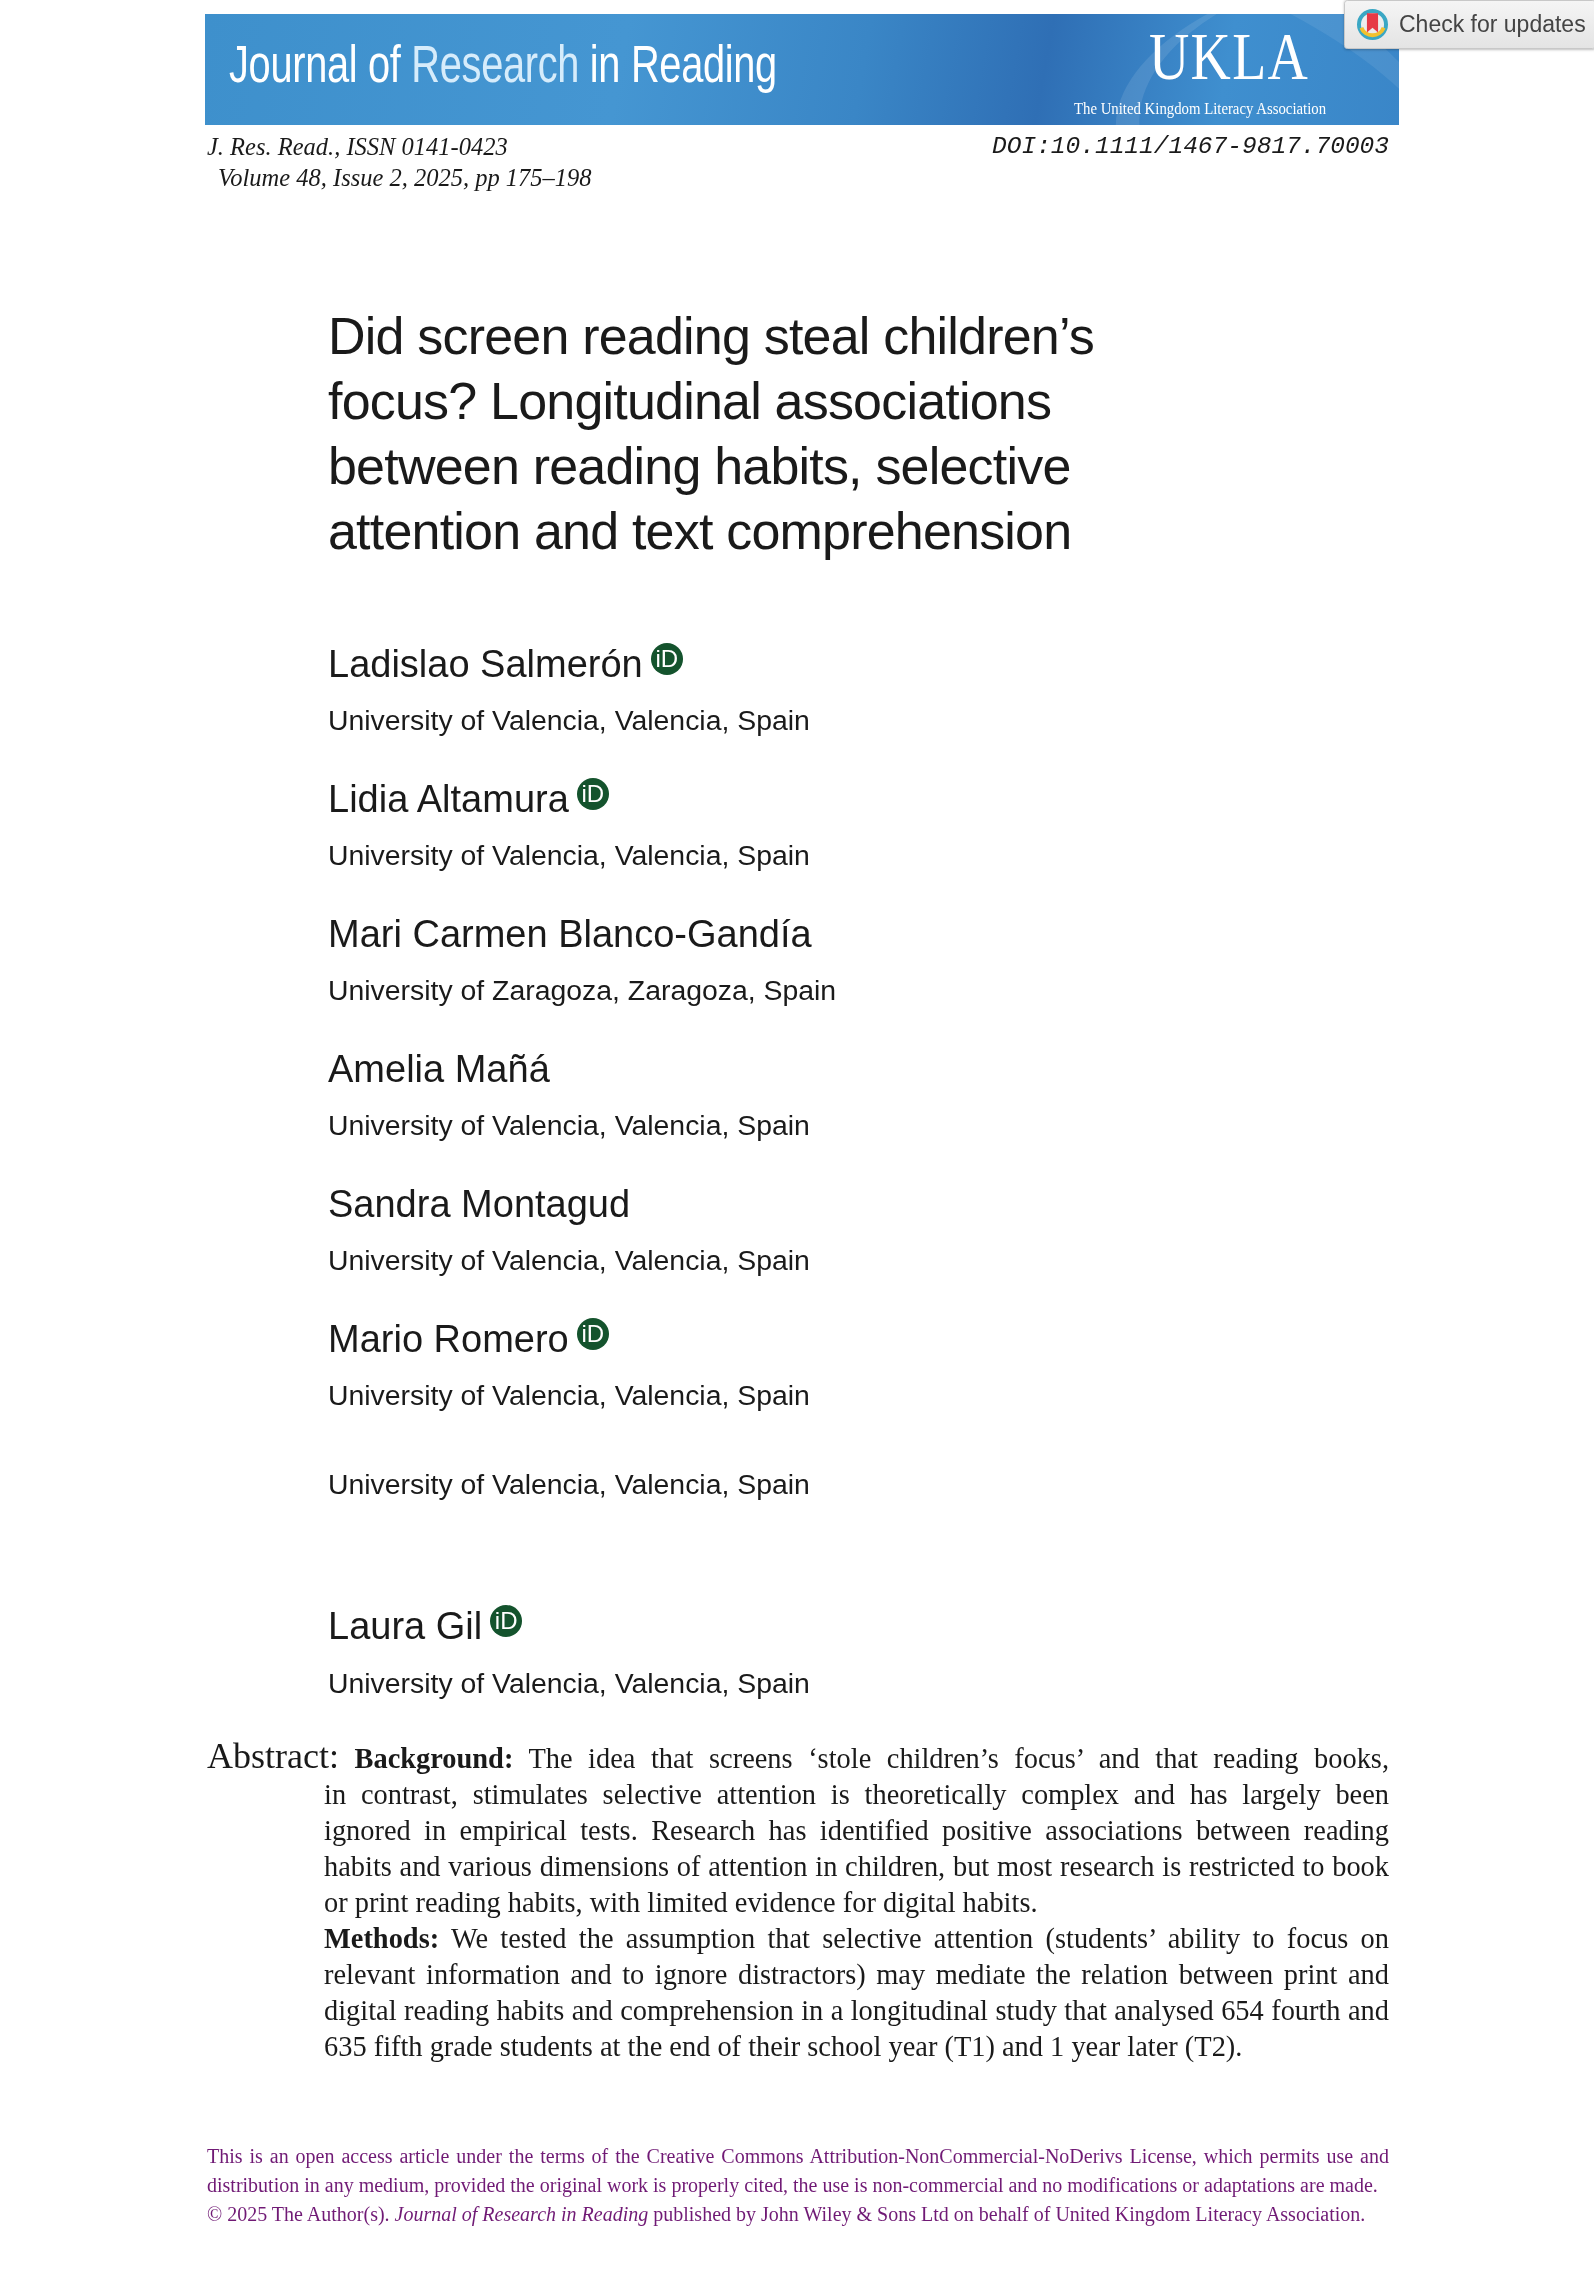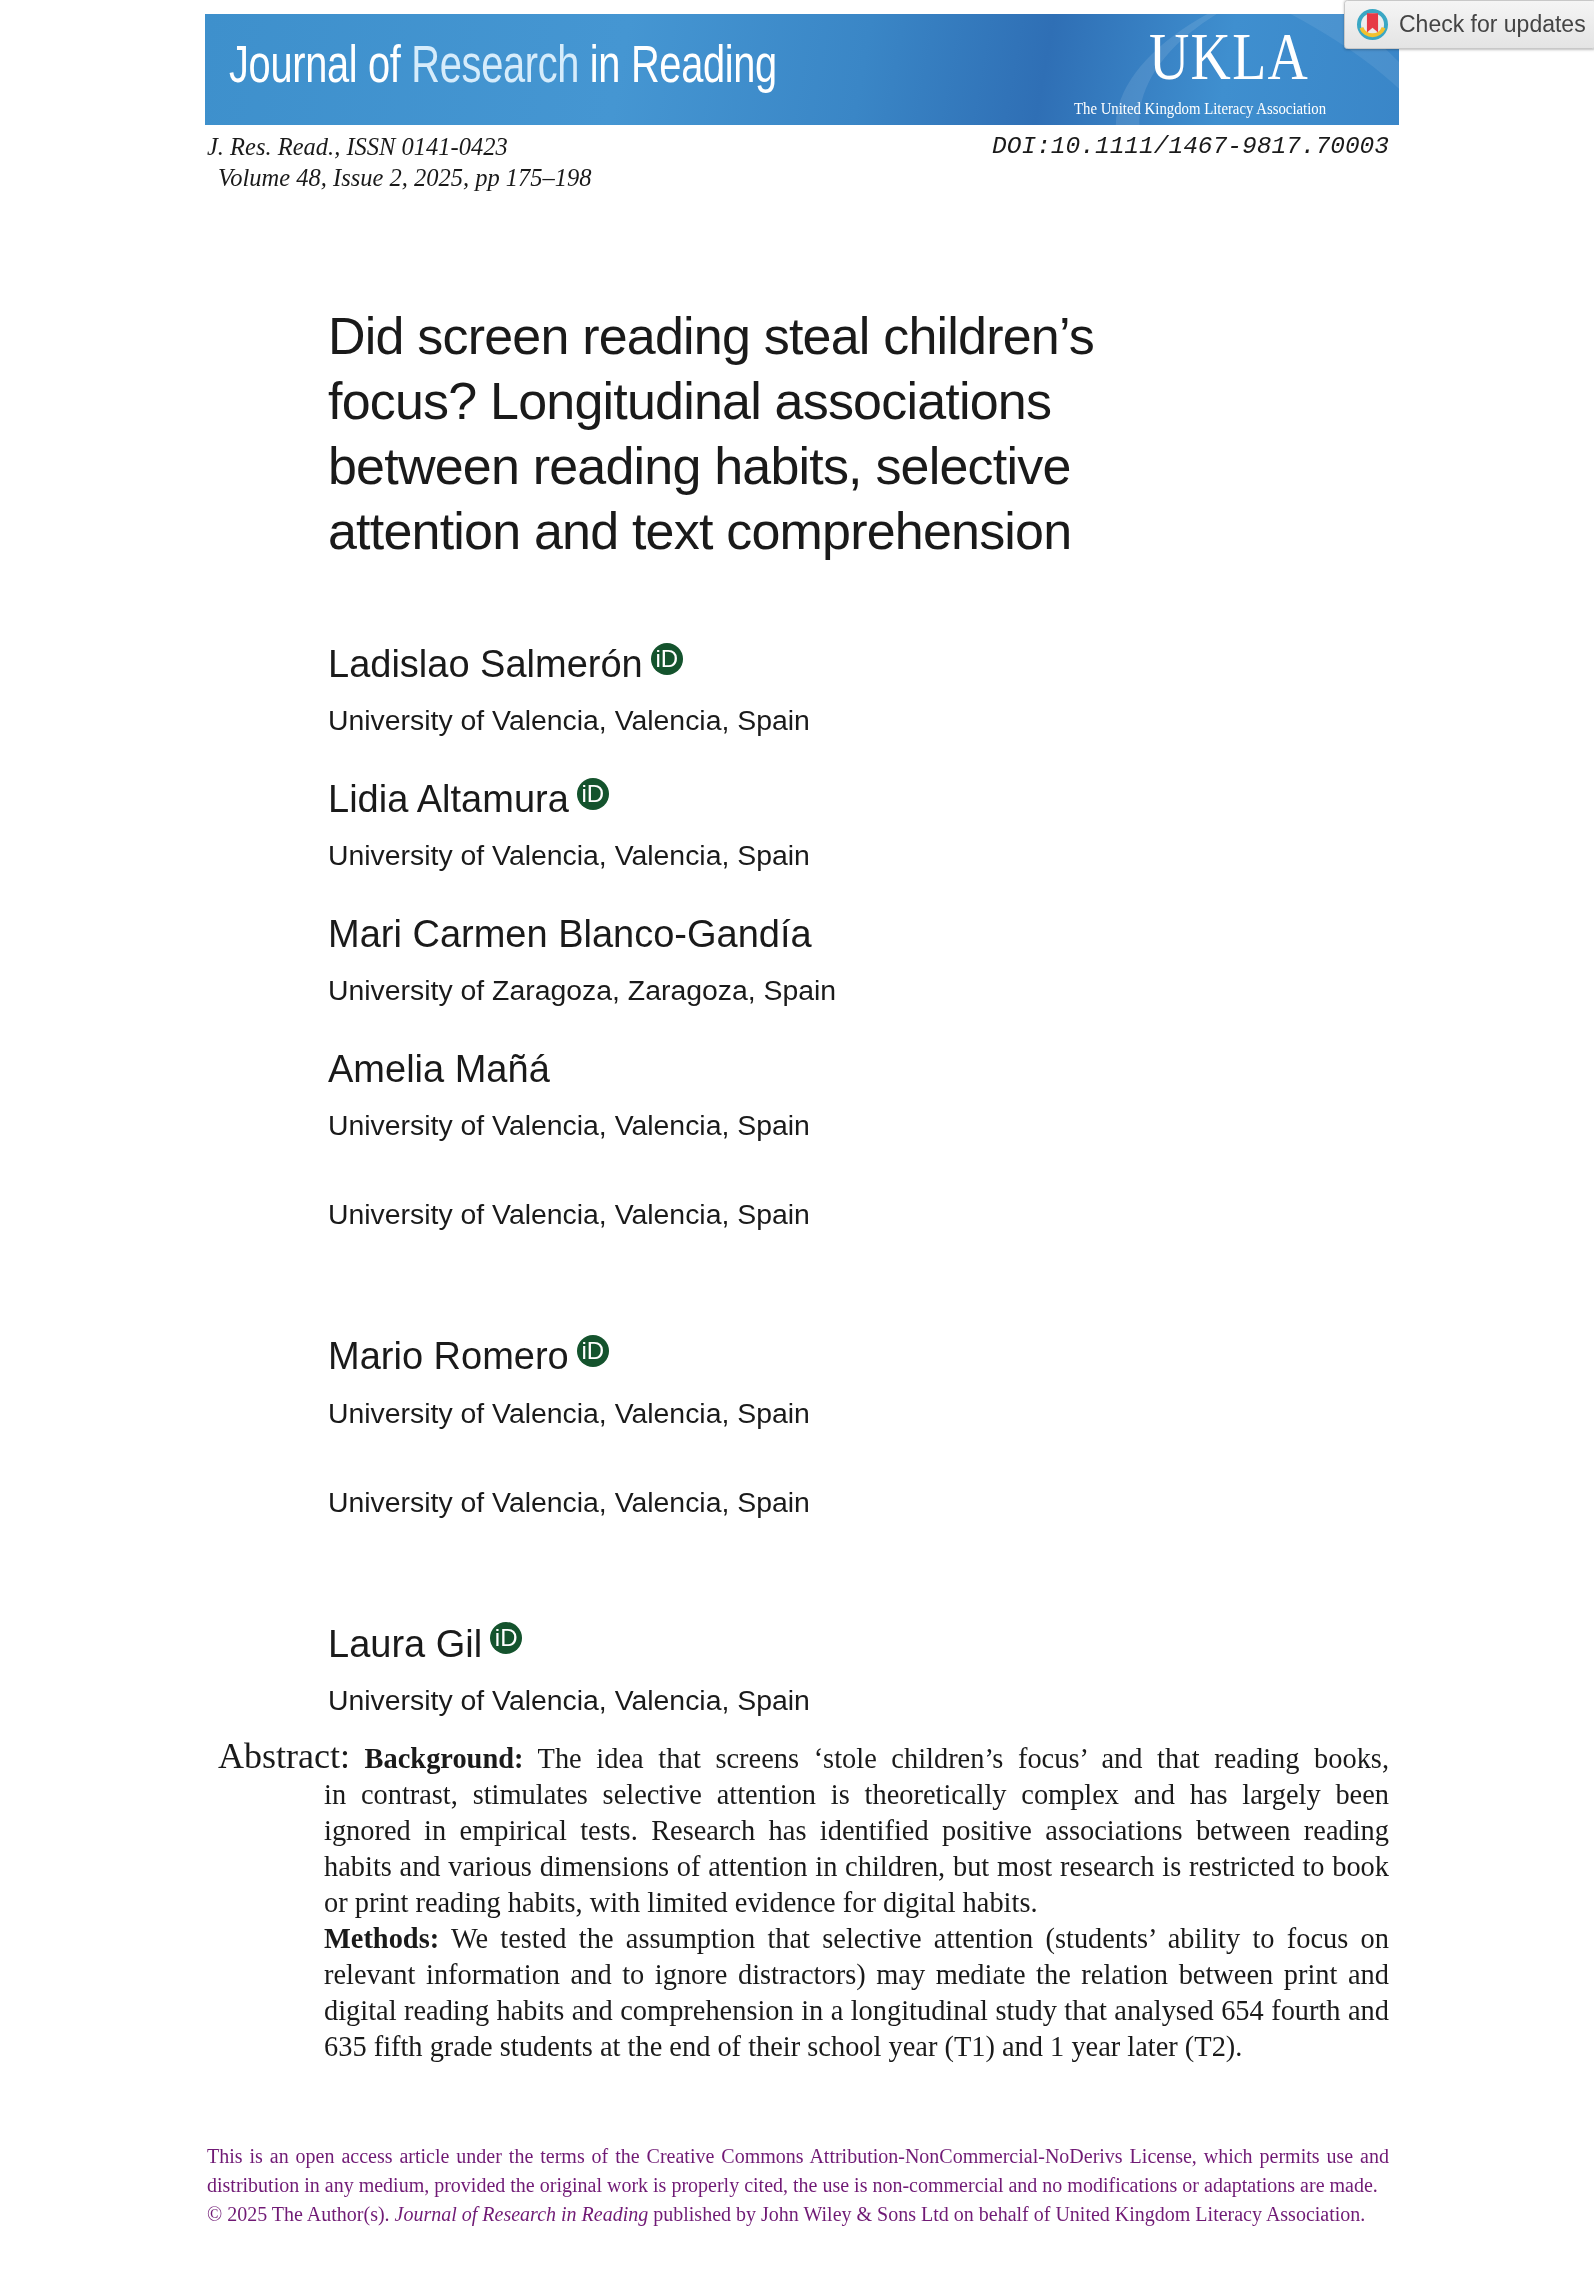--- a/index.html
+++ b/index.html
@@ -41,21 +41,21 @@
   .title div { white-space:nowrap; }
   .authors { position:absolute; left:328px; top:641px; width:948px; }
   .author { height:135px; }
   .author-name { font-family:"Liberation Sans", sans-serif; font-size:38px; line-height:46px; color:#1a1a1a; display:flex; align-items:center; white-space:nowrap; }
   .author-affil { font-family:"Liberation Sans", sans-serif; font-size:28.4px; line-height:32px; color:#1a1a1a; margin-top:17.4px; white-space:nowrap; }
   .orcid {
     display:inline-flex; align-items:center; justify-content:center; width:32px; height:32px; border-radius:50%;
     background:#14532d; color:#fff; font-family:"Liberation Sans", sans-serif; font-size:24px; margin-left:8px; margin-top:-11px; cursor:pointer;
   }
   .abstract { position:absolute; left:207px; top:1738px; width:1182px; font-family:"Liberation Serif", serif; font-size:28.4px; line-height:36px; color:#1a1a1a; }
-  .abstract .lead { font-size:36px;margin-left:11px; }
+  .abstract .lead { font-size:36px; }
   .abstract p { margin:0; text-align:justify; }
   .abstract .indent { padding-left:117px; }
   .abstract b { font-weight:bold; }
   .license { position:absolute; left:207px; top:2142px; width:1182px; font-family:"Liberation Serif", serif; font-size:20px; line-height:29px; color:#701a75; }
   .license p { margin:0; text-align:justify; }
 </style>
 </head>
 <body>
 
 <div class="banner">
@@ -109,20 +109,23 @@
       </div>
     <div class="author-affil">University of Zaragoza, Zaragoza, Spain</div>
   </div>
   <div class="author">
     <div class="author-name">
         <span>Amelia Mañá</span>
       </div>
     <div class="author-affil">University of Valencia, Valencia, Spain</div>
   </div>
   <div class="author">
+    <div class="author-name">
+        <span>Sandra Montagud</span>
+      </div>
     <div class="author-affil">University of Valencia, Valencia, Spain</div>
   </div>
   <div class="author">
     <div class="author-name">
         <span>Mario Romero</span>
         <span class="orcid">iD</span>
       </div>
     <div class="author-affil">University of Valencia, Valencia, Spain</div>
   </div>
   <div class="author">

